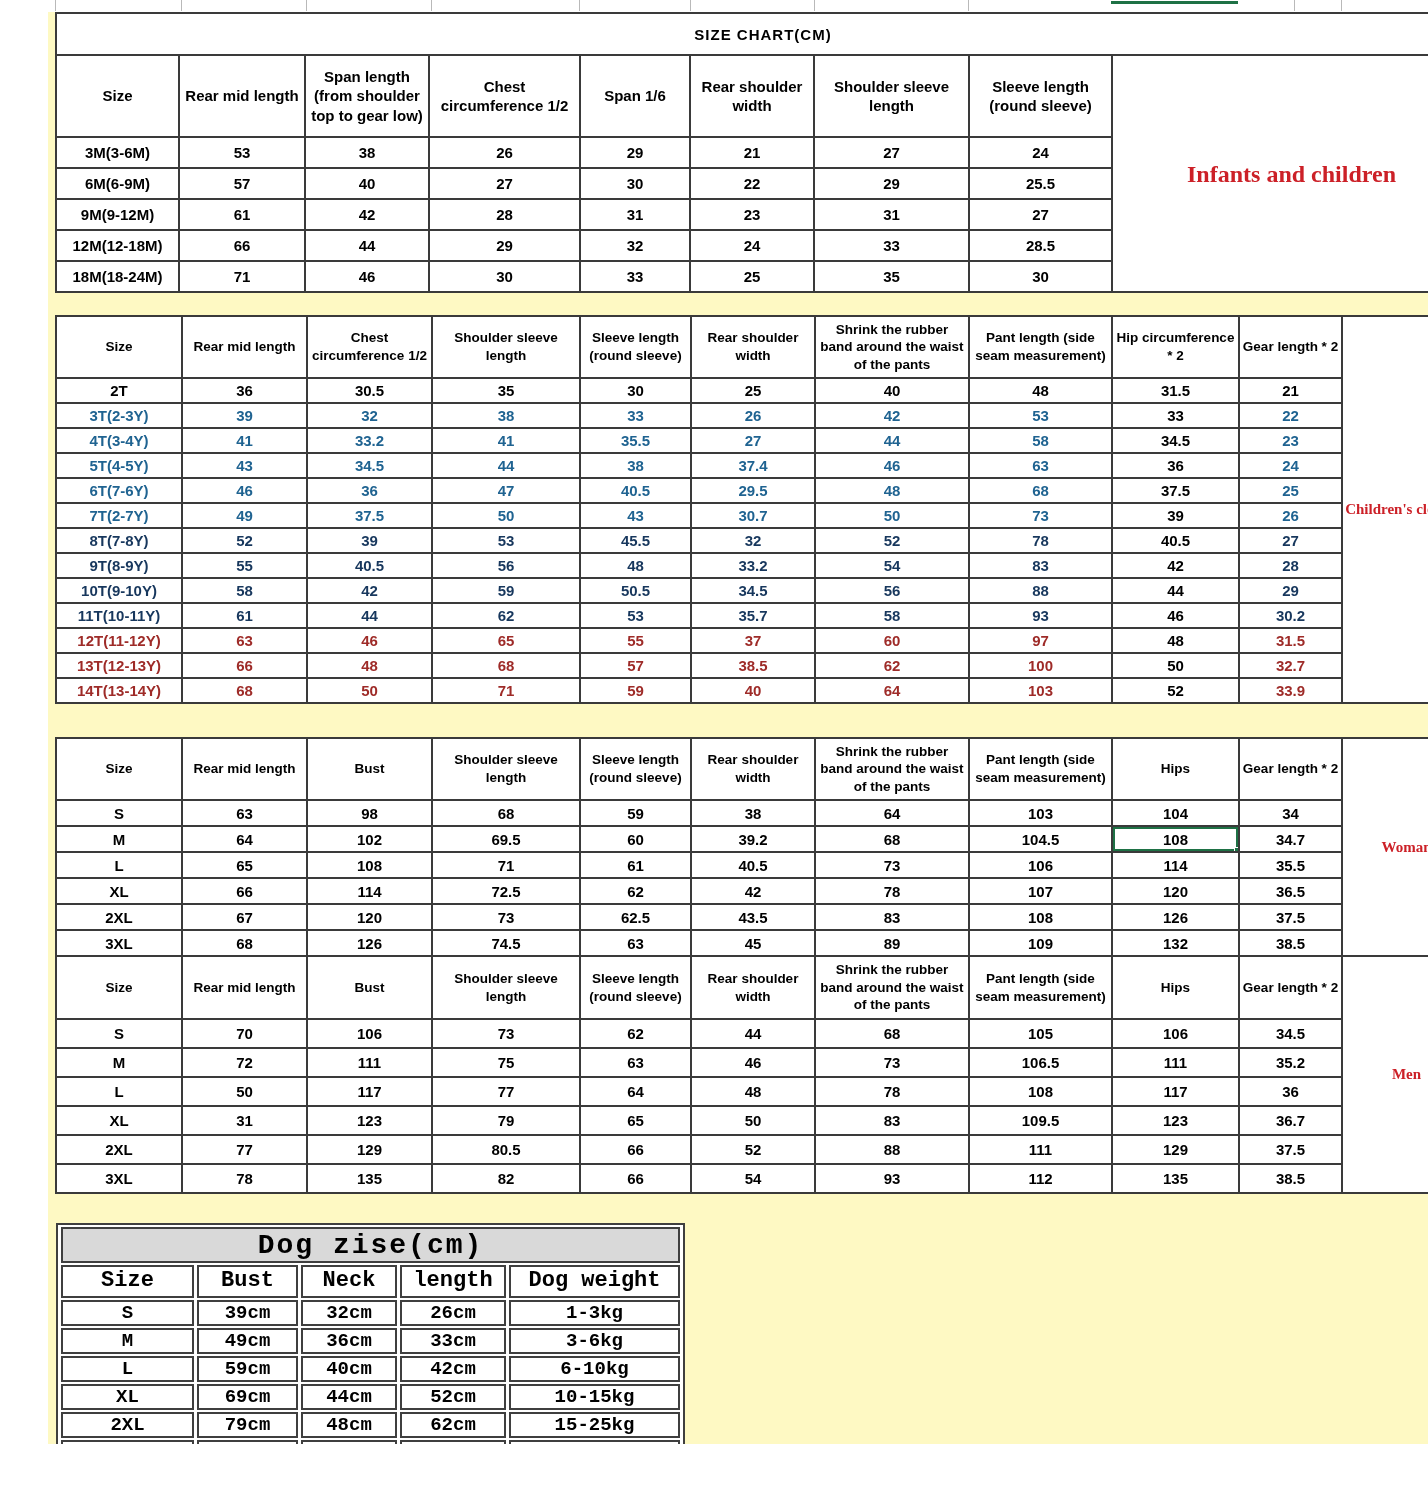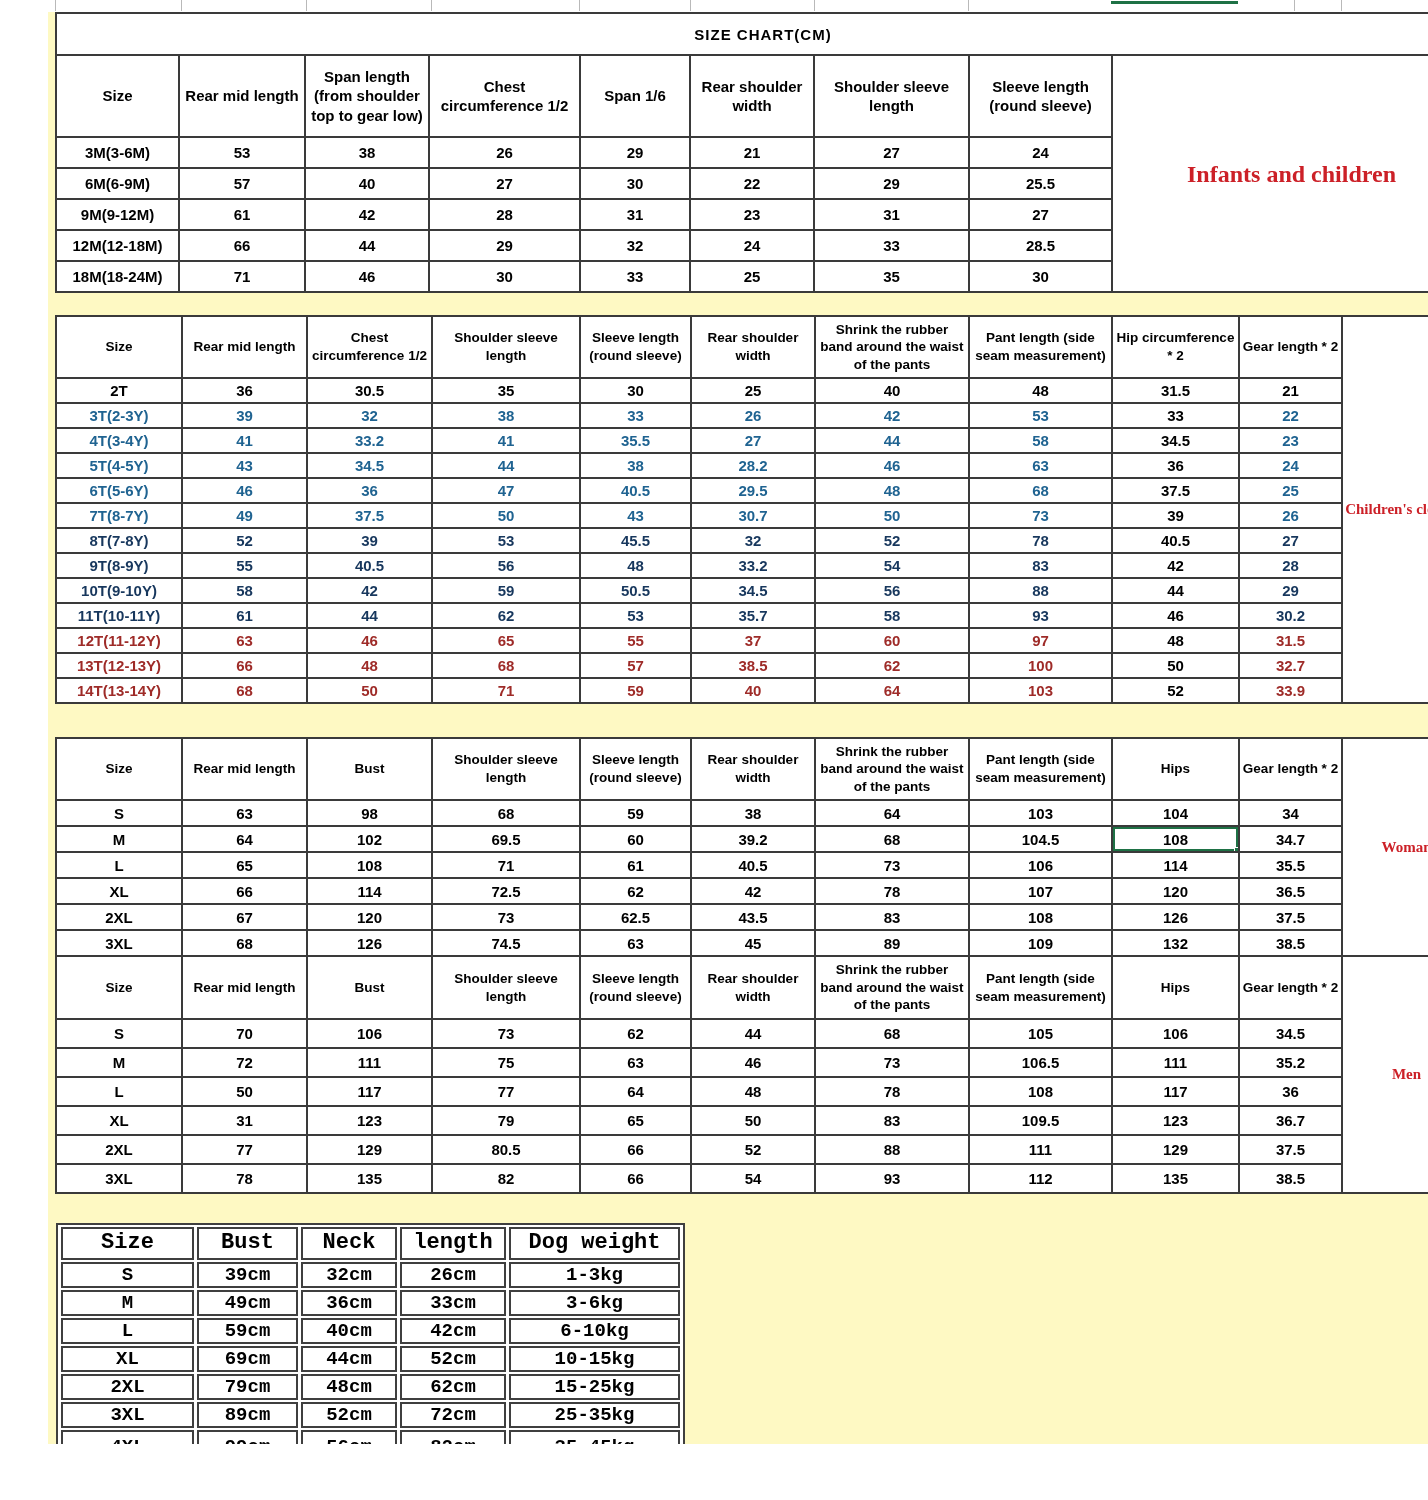--- a/index.html
+++ b/index.html
@@ -225,40 +225,40 @@
           <td>58</td>
           <td>34.5</td>
           <td>23</td>
         </tr>
         <tr class="data-row c-blue">
           <td>5T(4-5Y)</td>
           <td>43</td>
           <td>34.5</td>
           <td>44</td>
           <td>38</td>
-          <td>28.2</td>
+          <td>37.4</td>
           <td>46</td>
           <td>63</td>
           <td>36</td>
           <td>24</td>
         </tr>
         <tr class="data-row c-blue">
-          <td>6T(5-6Y)</td>
+          <td>6T(7-6Y)</td>
           <td>46</td>
           <td>36</td>
           <td>47</td>
           <td>40.5</td>
           <td>29.5</td>
           <td>48</td>
           <td>68</td>
           <td>37.5</td>
           <td>25</td>
         </tr>
         <tr class="data-row c-blue">
-          <td>7T(8-7Y)</td>
+          <td>7T(2-7Y)</td>
           <td>49</td>
           <td>37.5</td>
           <td>50</td>
           <td>43</td>
           <td>30.7</td>
           <td>50</td>
           <td>73</td>
           <td>39</td>
           <td>26</td>
         </tr>
@@ -558,20 +558,23 @@
 
   <table id="t-dog" class="tbl">
     <colgroup>
       <col style="width:133px">
         <col style="width:101px">
         <col style="width:96px">
         <col style="width:106px">
       <col style="width:171px">
     </colgroup>
   <tbody>
+        <tr class="title-row">
+          <td colspan="5" class="title-cell">Dog zise(cm)</td>
+        </tr>
         <tr class="head-row">
           <th>Size</th>
           <th>Bust</th>
           <th>Neck</th>
           <th>length</th>
           <th>Dog weight</th>
         </tr>
         <tr class="data-row">
           <td>S</td>
           <td>39cm</td>

